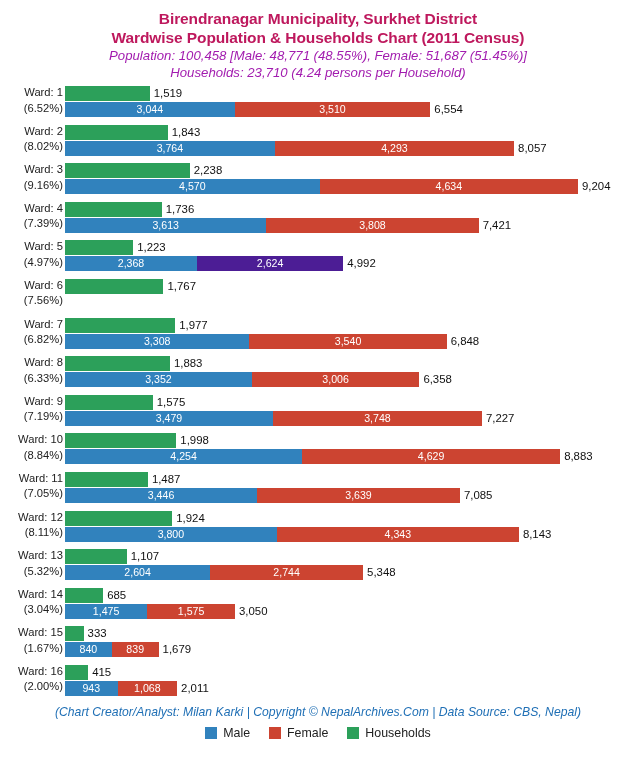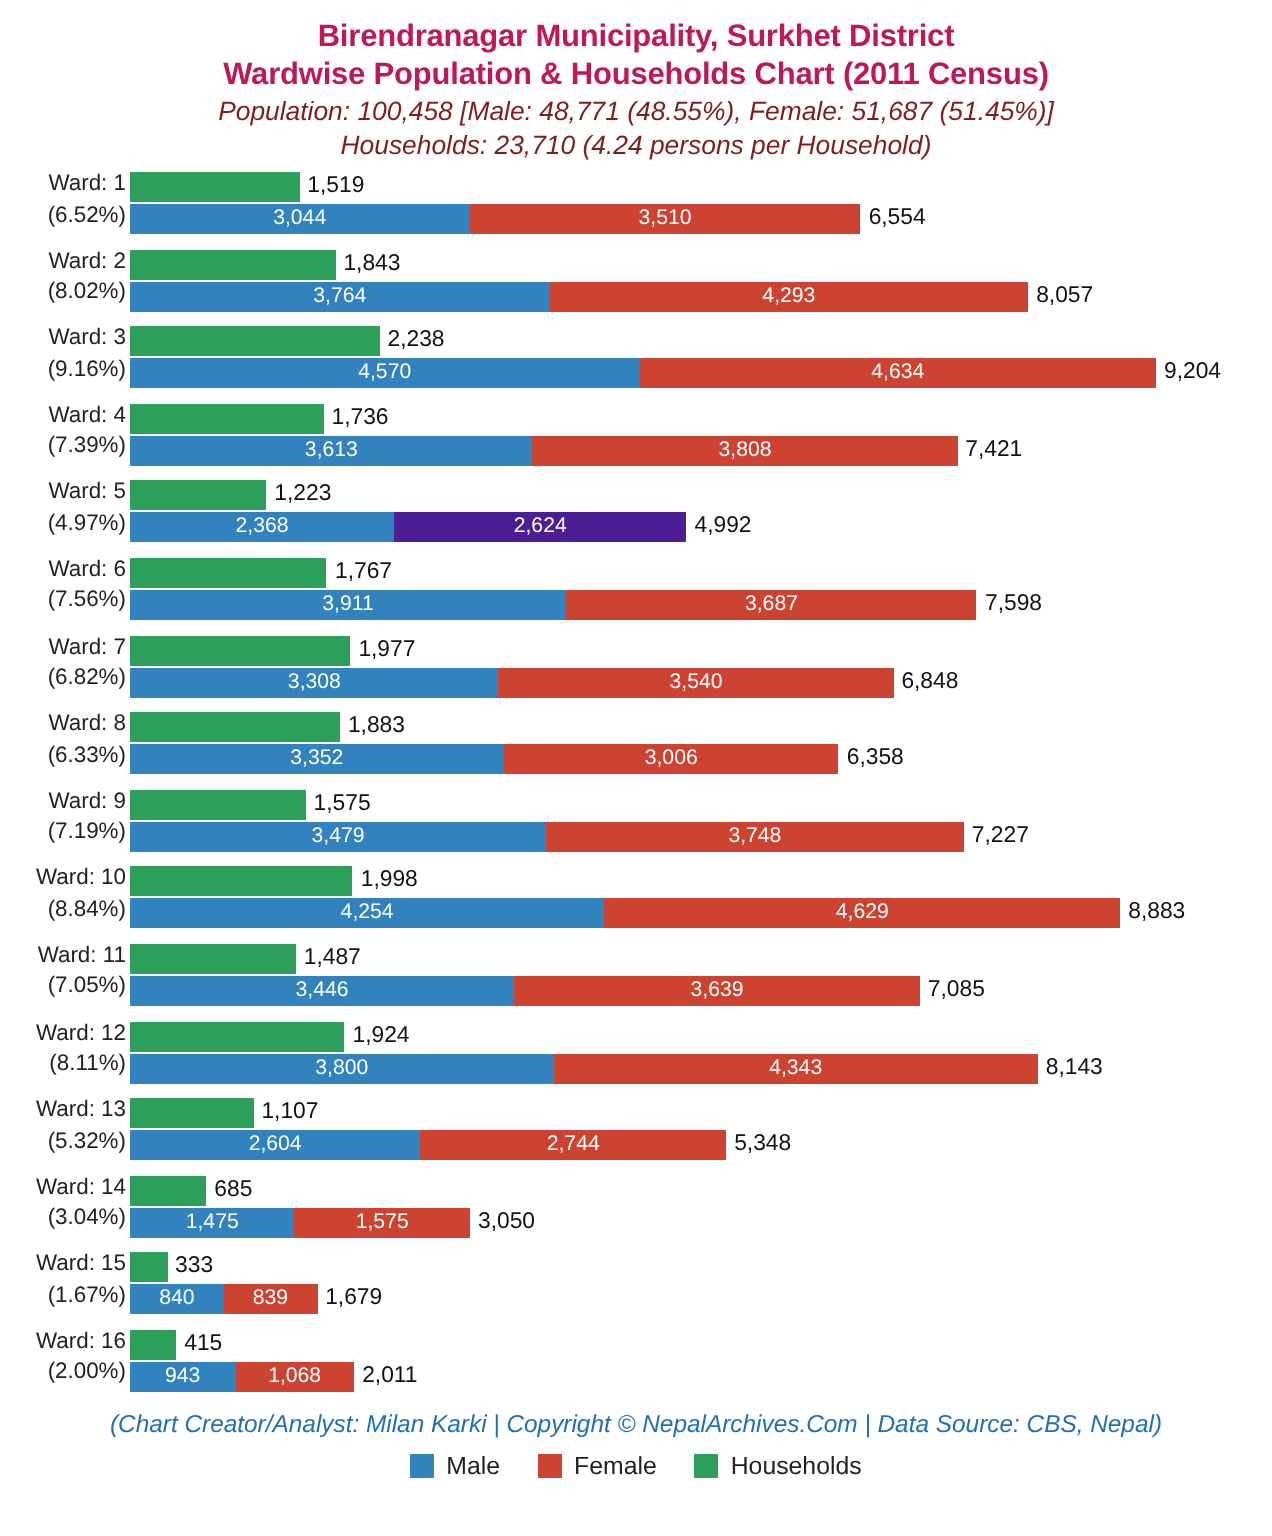--- a/index.html
+++ b/index.html
@@ -22,21 +22,21 @@
   }
   .title-line {
     color: #be185d;
     font-weight: bold;
     font-size: 15.5px;
     line-height: 19px;
     letter-spacing: -0.1px;
     white-space: nowrap;
   }
   .subtitle-line {
-    color: #7f1d1d;
+    color: #a21caf;
     font-style: italic;
     font-size: 13.2px;
     line-height: 17px;
     white-space: nowrap;
   }
 
   
   #plot-area {
     position: relative;
     margin-top: 3px;
@@ -255,29 +255,20 @@
     <div class="ward-row">
       <div class="ward-label">
         <div>Ward: 6</div>
         <div>(7.56%)</div>
       </div>
       <div class="bars">
         <div class="bar-track households">
           <div class="seg seg-hh" style="width: 98.4926px; background: rgb(44, 160, 90);"></div>
           <div class="end-value">1,767</div>
         </div>
-        <div class="bar-track pop">
-          <div class="seg seg-male" style="width: 217.999px; background: rgb(49, 130, 189);">
-            <span class="seg-value">3,911</span>
-          </div>
-          <div class="seg seg-female" style="width: 205.513px; background: rgb(204, 68, 49);">
-            <span class="seg-value">3,687</span>
-          </div>
-          <div class="end-value">7,598</div>
-        </div>
       </div>
     </div>
     <div class="ward-row">
       <div class="ward-label">
         <div>Ward: 7</div>
         <div>(6.82%)</div>
       </div>
       <div class="bars">
         <div class="bar-track households">
           <div class="seg seg-hh" style="width: 110.198px; background: rgb(44, 160, 90);"></div>

